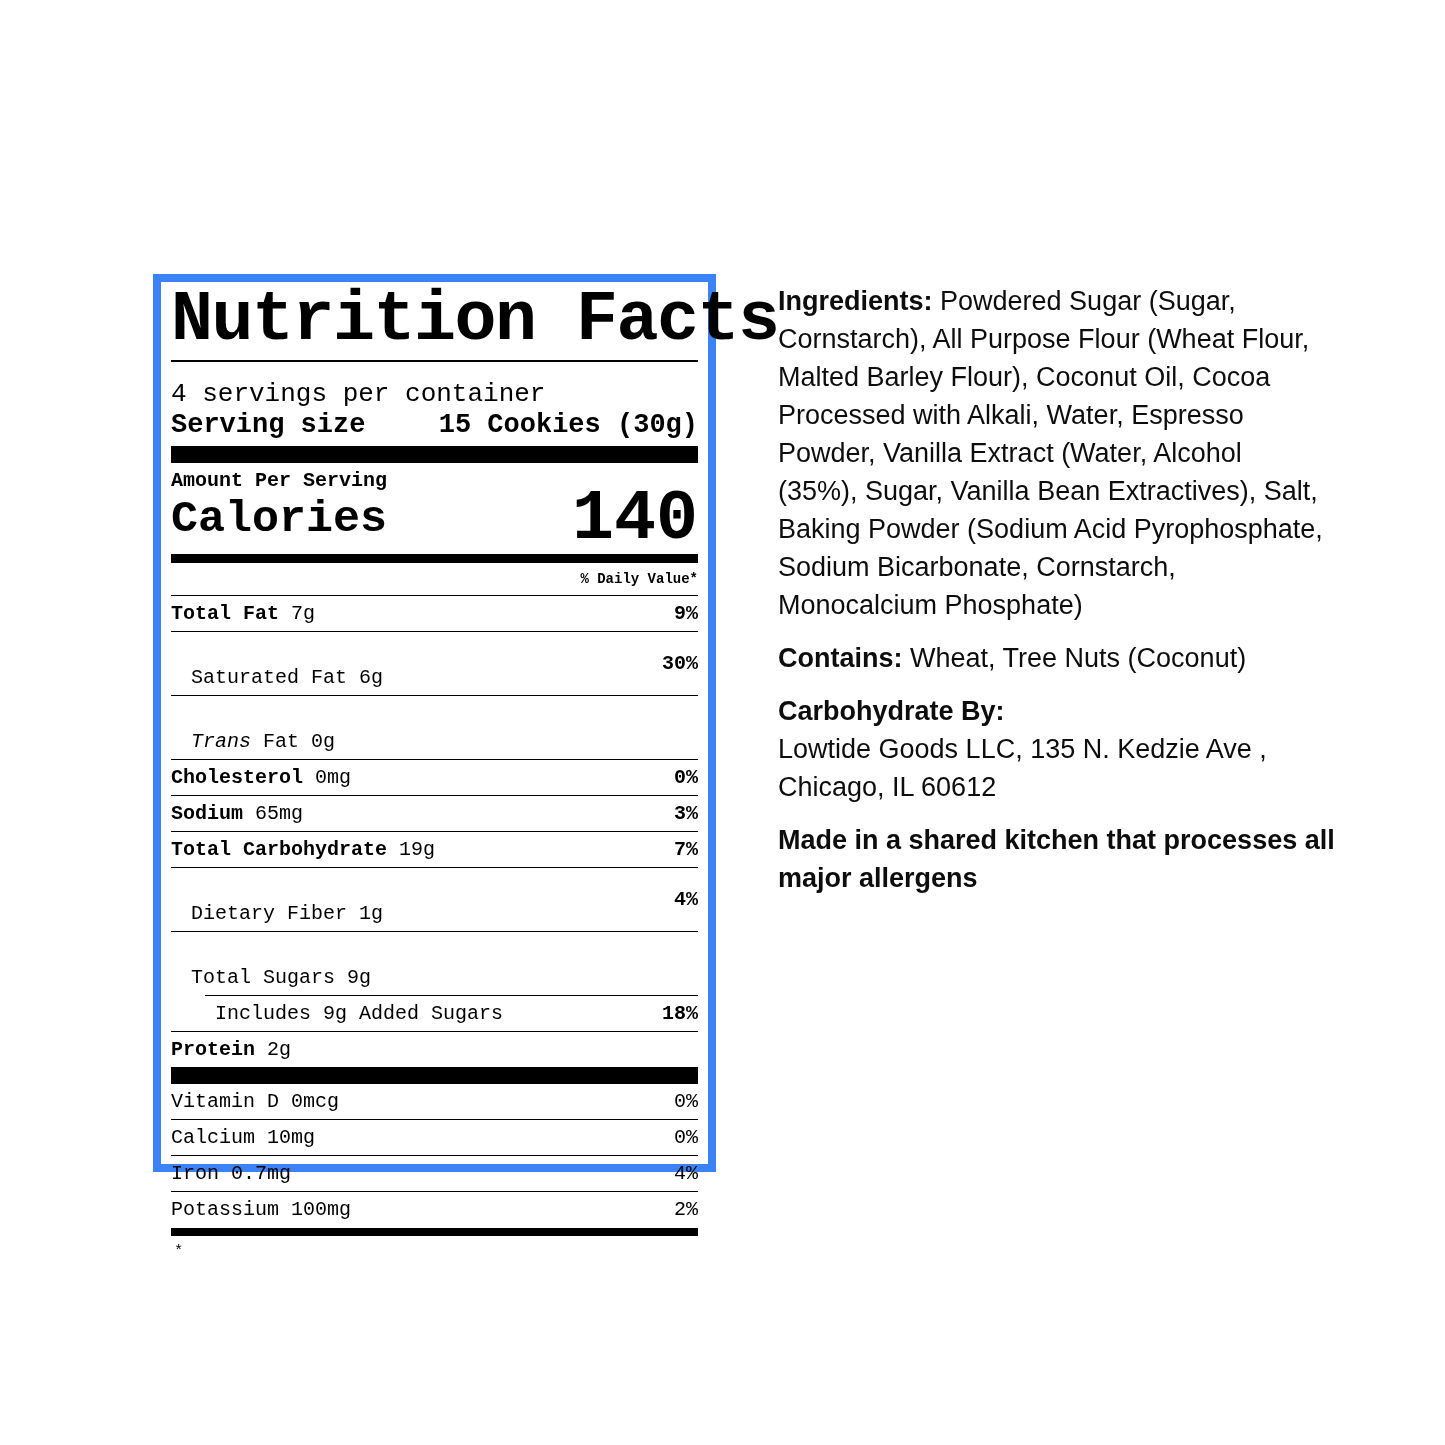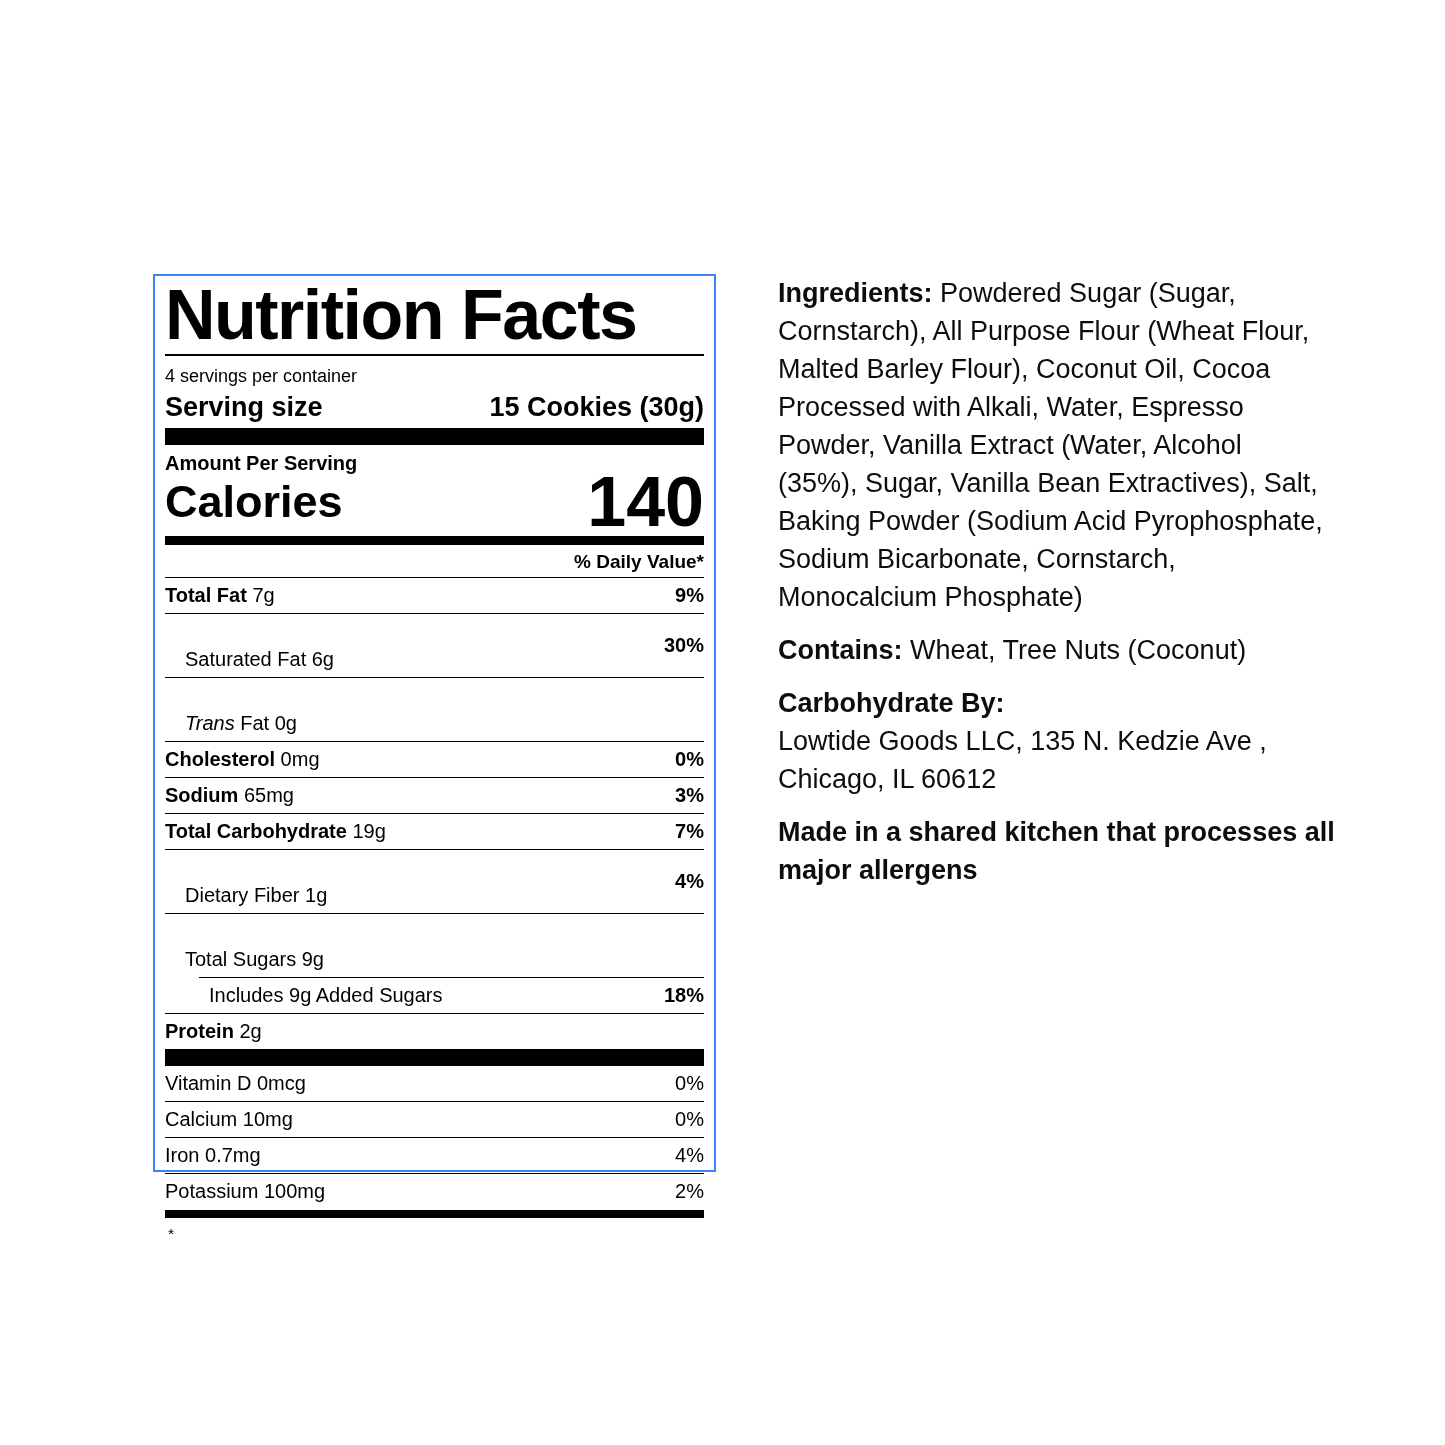--- a/index.html
+++ b/index.html
@@ -1,49 +1,49 @@
 <!DOCTYPE html>
 <html><head>
 <meta charset="utf-8">
 <style>
   html,body{margin:0;padding:0;background:#ffffff;}
   body{width:1445px;height:1445px;font-family:"Liberation Sans",sans-serif;color:#000;}
   .canvas{position:relative;width:1445px;height:1445px;background:#fff;overflow:hidden;}
 
   
   .nf{position:absolute;left:153px;top:274px;width:563px;height:898px;
-      border:2px solid #3b82f6;box-sizing:border-box;padding:4px 10px 0 10px;background:#fff;}
+      border:8px solid #3b82f6;box-sizing:border-box;padding:4px 10px 0 10px;background:#fff;font-family:Liberation Mono, monospace;}
   .nf-title{font-weight:bold;font-size:70px;line-height:66px;letter-spacing:-1.5px;margin-top:2px;white-space:nowrap;}
   .rule2{border-bottom:2px solid #000;margin-top:6px;}
-  .servings{font-size:18px;line-height:32px;margin-top:4px;}
+  .servings{font-size:26px;line-height:32px;margin-top:16px;}
   .ssrow{display:flex;justify-content:space-between;font-weight:bold;font-size:27px;line-height:31px;}
   .bar17{height:17px;background:#000;margin-top:5px;}
   .aps{font-weight:bold;font-size:20px;line-height:22px;margin-top:7px;}
   .calrow{display:flex;justify-content:space-between;align-items:center;}
   .cal-label{font-weight:bold;font-size:45px;line-height:48px;}
   .cal-value{font-weight:bold;font-size:70px;line-height:56px;}
   .bar9{height:9px;background:#000;margin-top:6px;}
-  .dvh{text-align:right;font-weight:bold;font-size:19px;line-height:21px;padding:6px 0 5px 0;}
+  .dvh{text-align:right;font-weight:bold;font-size:14px;line-height:21px;padding:6px 0 5px 0;}
   .row{display:flex;justify-content:space-between;align-items:center;
        border-top:1px solid #000;font-size:20px;line-height:27px;padding:4px 0;}
   .row .bold{font-weight:bold;}
   .row .dvv{font-weight:bold;}
   .it{font-style:italic;}
   .ind1{padding-left:20px;margin-top:28px;}
   .incl{margin-left:34px;padding-left:10px;}
   .vsec .row{padding:4px 0;}
   .vsec .row .dvv{font-weight:normal;}
   .vsec .row:first-child{border-top:none;}
   .bar8{height:8px;background:#000;margin-top:1px;}
   .footnote{position:relative;padding:6px 2px 0 17px;font-size:15.5px;line-height:19px;text-align:justify;}
   .ast{position:absolute;left:3px;top:6px;}
 
   
   .rp{position:absolute;left:778px;top:270px;width:588px;font-size:27px;line-height:38px;color:#0d0d0d;}
-  .rp p{margin:4px 0 15px 0;}
+  .rp p{margin:12px 0 15px 0;}
   .b{font-weight:bold;}
   .ml{white-space:pre-line;}
   .blk{display:block;}
 </style>
 </head>
 <body>
 
 <div class="canvas">
 
   <div class="nf">

